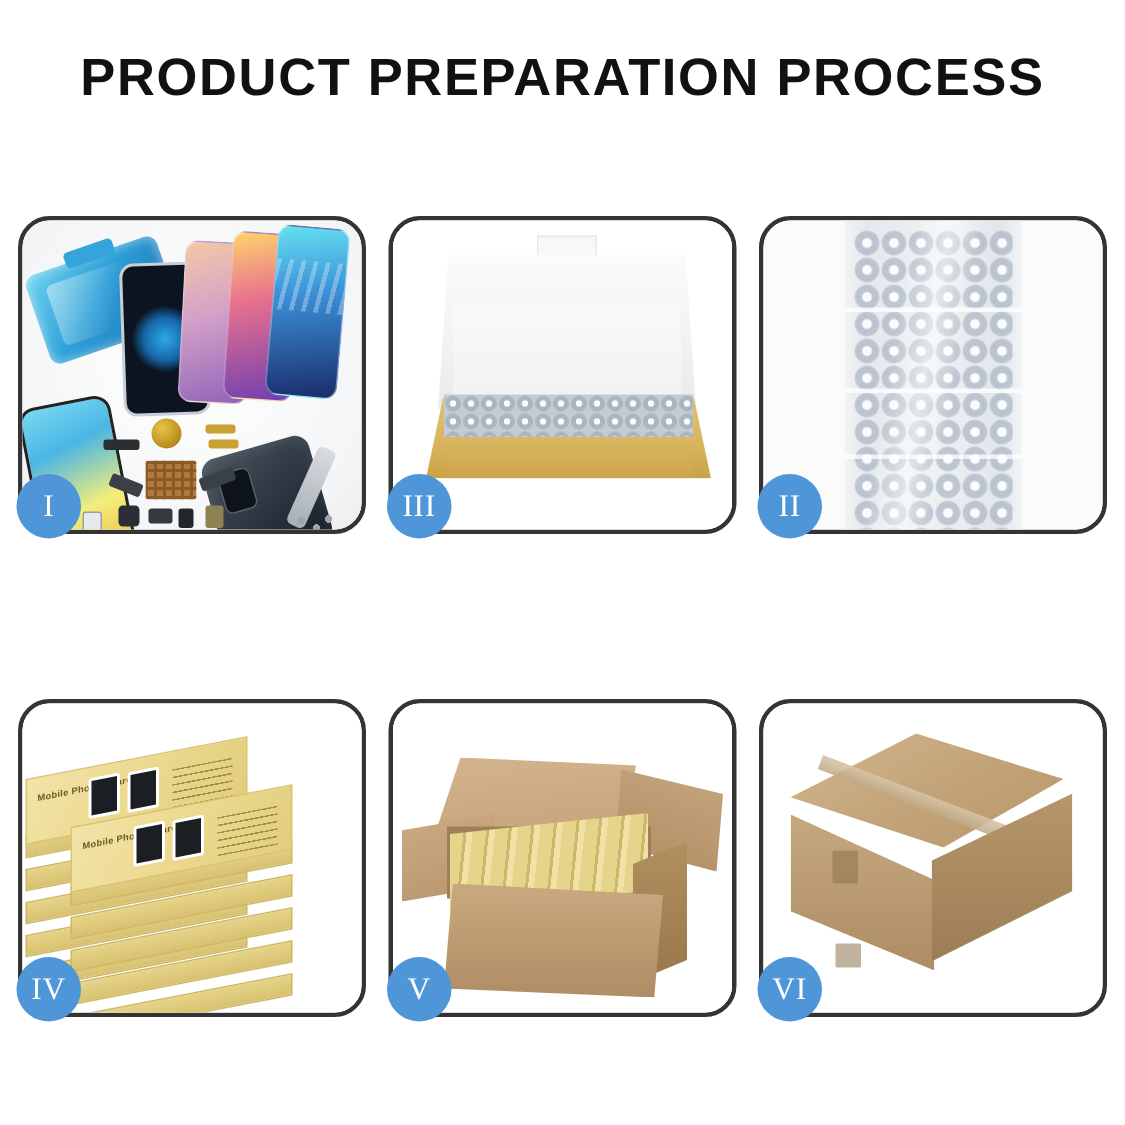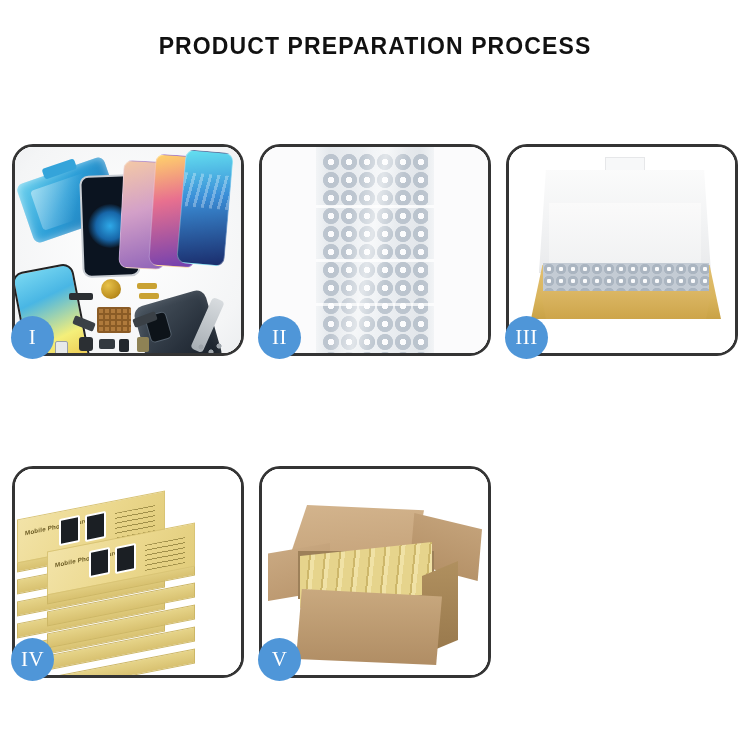--- a/index.html
+++ b/index.html
@@ -12,21 +12,21 @@
     width: 750px; height: 750px;
     font-family: "Liberation Sans", sans-serif;
     overflow: hidden;
     position: relative;
   }
 
   
   .header { width: 750px; padding-top: 34px; text-align: center; }
   .page-title {
     font-family: "Liberation Sans", sans-serif;
-    font-size: 23px;
+    font-size: 35px;
     font-weight: 700;
     letter-spacing: 1.1px;
     color: #111111;
     line-height: 1.05;
     margin: 0;
     white-space: nowrap;
   }
   .page-subtitle {
     font-family: "Liberation Sans", sans-serif;
     font-size: 15.2px;
@@ -365,47 +365,47 @@
       <div class="tinypart tp9"></div>
       <div class="tinypart tp10"></div>
       <div class="screwdriver"></div>
       <div class="screws"></div>
     </div>
     <div class="badge">I</div>
   </div>
 
   <div class="panel">
     <div class="panel-photo">
+      <div class="b3-bg"></div>
+      <div class="b3-lidtab"></div>
+      <div class="b3-lid"></div>
+      <div class="b3-foam"></div>
+      <div class="b3-tray"></div>
+      <div class="b3-inner"></div>
+      <div class="b3-front"></div>
+    </div>
+    <div class="badge">III</div>
+  </div>
+
+  <div class="panel">
+    <div class="panel-photo">
       <div class="bw-bg"></div>
       <div class="bw-bundle">
         <div class="bw-bubbles"></div>
         <div class="bw-seam" style="top:58px"></div>
         <div class="bw-seam" style="top:112px"></div>
         <div class="bw-seam" style="top:156px"></div>
         <div class="bw-sheen"></div>
       </div>
     </div>
     <div class="badge">II</div>
   </div>
 
   <div class="panel">
     <div class="panel-photo">
-      <div class="b3-bg"></div>
-      <div class="b3-lidtab"></div>
-      <div class="b3-lid"></div>
-      <div class="b3-foam"></div>
-      <div class="b3-tray"></div>
-      <div class="b3-inner"></div>
-      <div class="b3-front"></div>
-    </div>
-    <div class="badge">III</div>
-  </div>
-
-  <div class="panel">
-    <div class="panel-photo">
       <div class="b4-bg"></div>
 
       <div class="sb-side" style="left:2px;  top:74px;"></div>
       <div class="sb-side" style="left:2px;  top:96px;"></div>
       <div class="sb-side" style="left:2px;  top:118px;"></div>
       <div class="sb-side" style="left:2px;  top:140px;"></div>
       <div class="sb-side" style="left:2px;  top:162px;"></div>
 
       <div class="sb-top" style="left:2px; top:36px;"></div>
       <div class="sb-label" style="left:10px; top:52px;">Mobile Phone Spare Parts</div>
@@ -435,14 +435,26 @@
       <div class="b5-flapR"></div>
       <div class="b5-flapL"></div>
       <div class="b5-inner"></div>
       <div class="b5-contents"></div>
       <div class="b5-side"></div>
       <div class="b5-front"></div>
     </div>
     <div class="badge">V</div>
   </div>
 
+  <div class="panel">
+    <div class="panel-photo">
+      <div class="b6-bg"></div>
+      <div class="b6-top"></div>
+      <div class="b6-tape"></div>
+      <div class="b6-left"></div>
+      <div class="b6-right"></div>
+      <div class="b6-tab b6-tab1"></div>
+      <div class="b6-tab b6-tab2"></div>
+    </div>
+    <div class="badge">VI</div>
+  </div>
 
 </div>
 
 </body></html>

